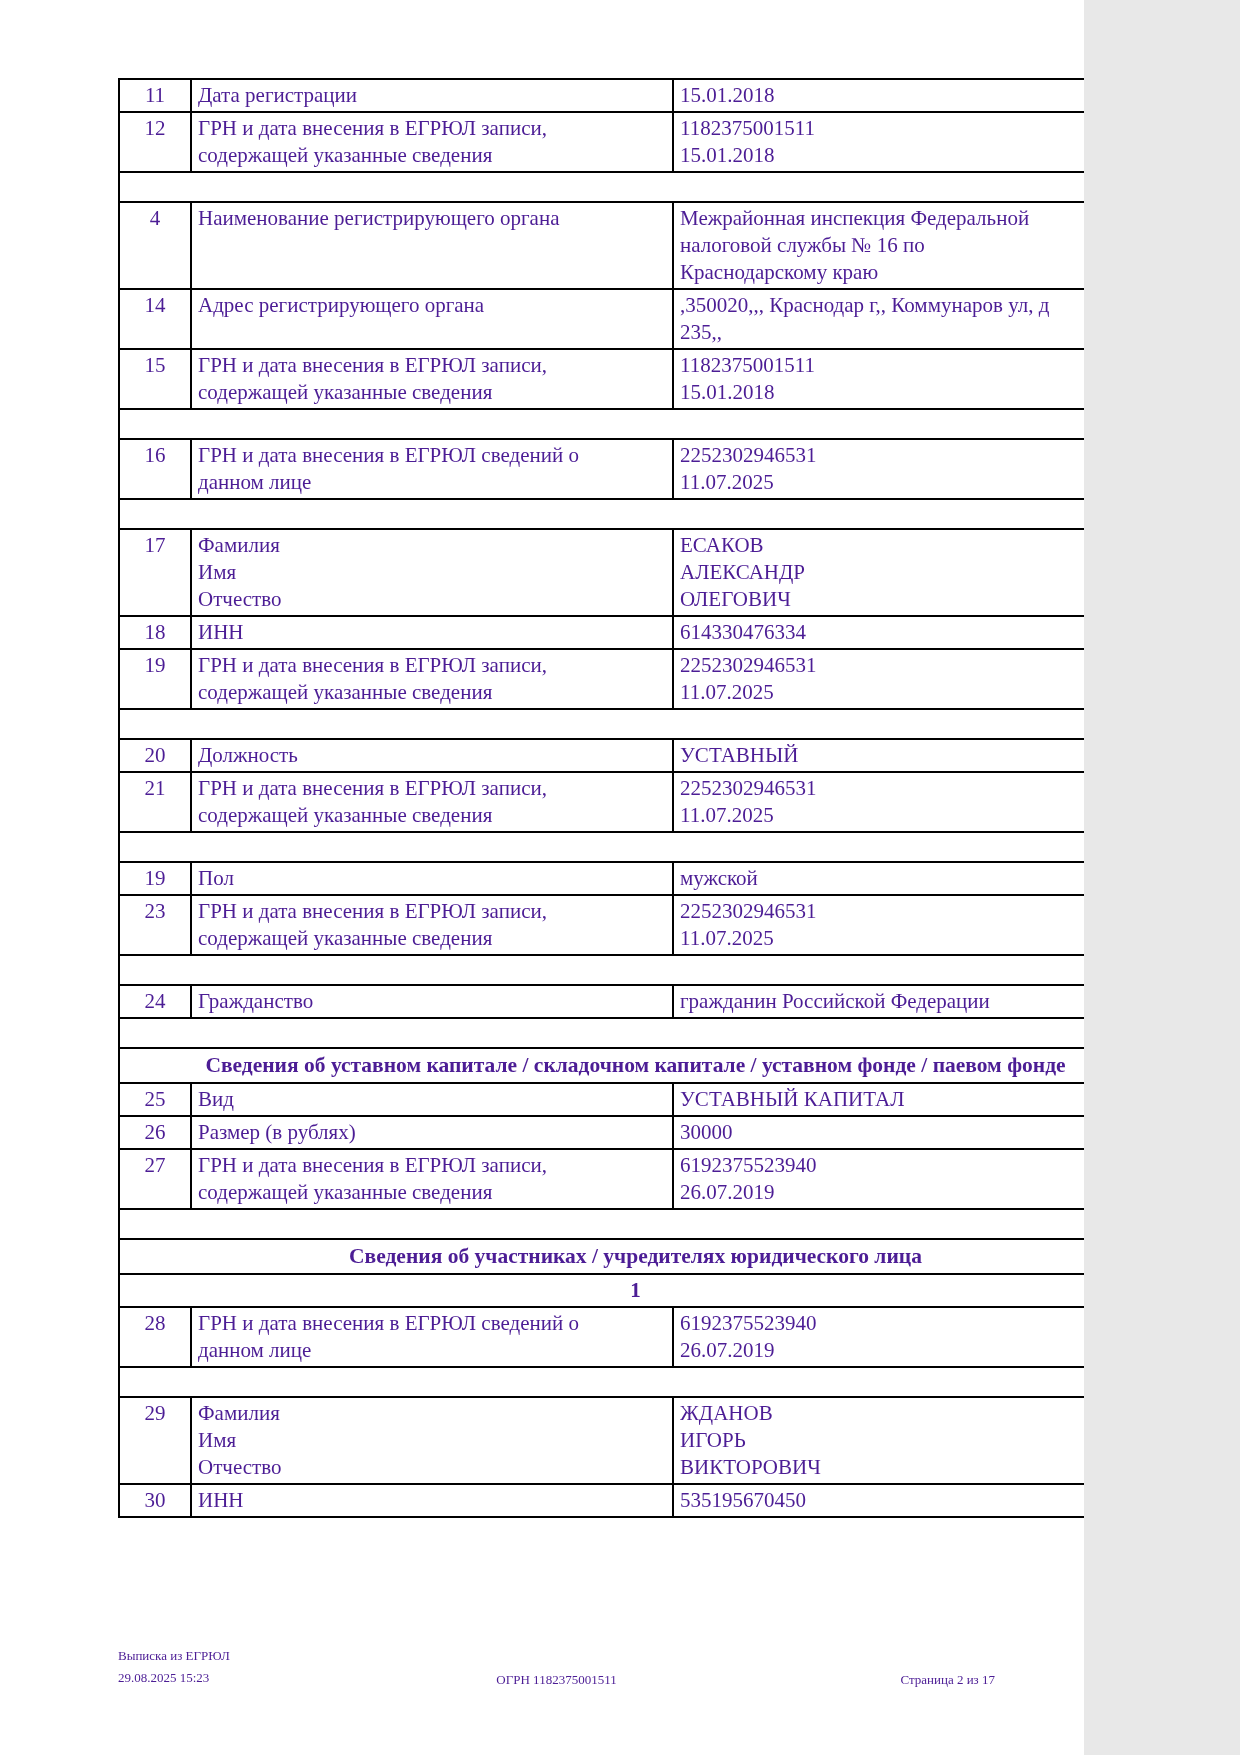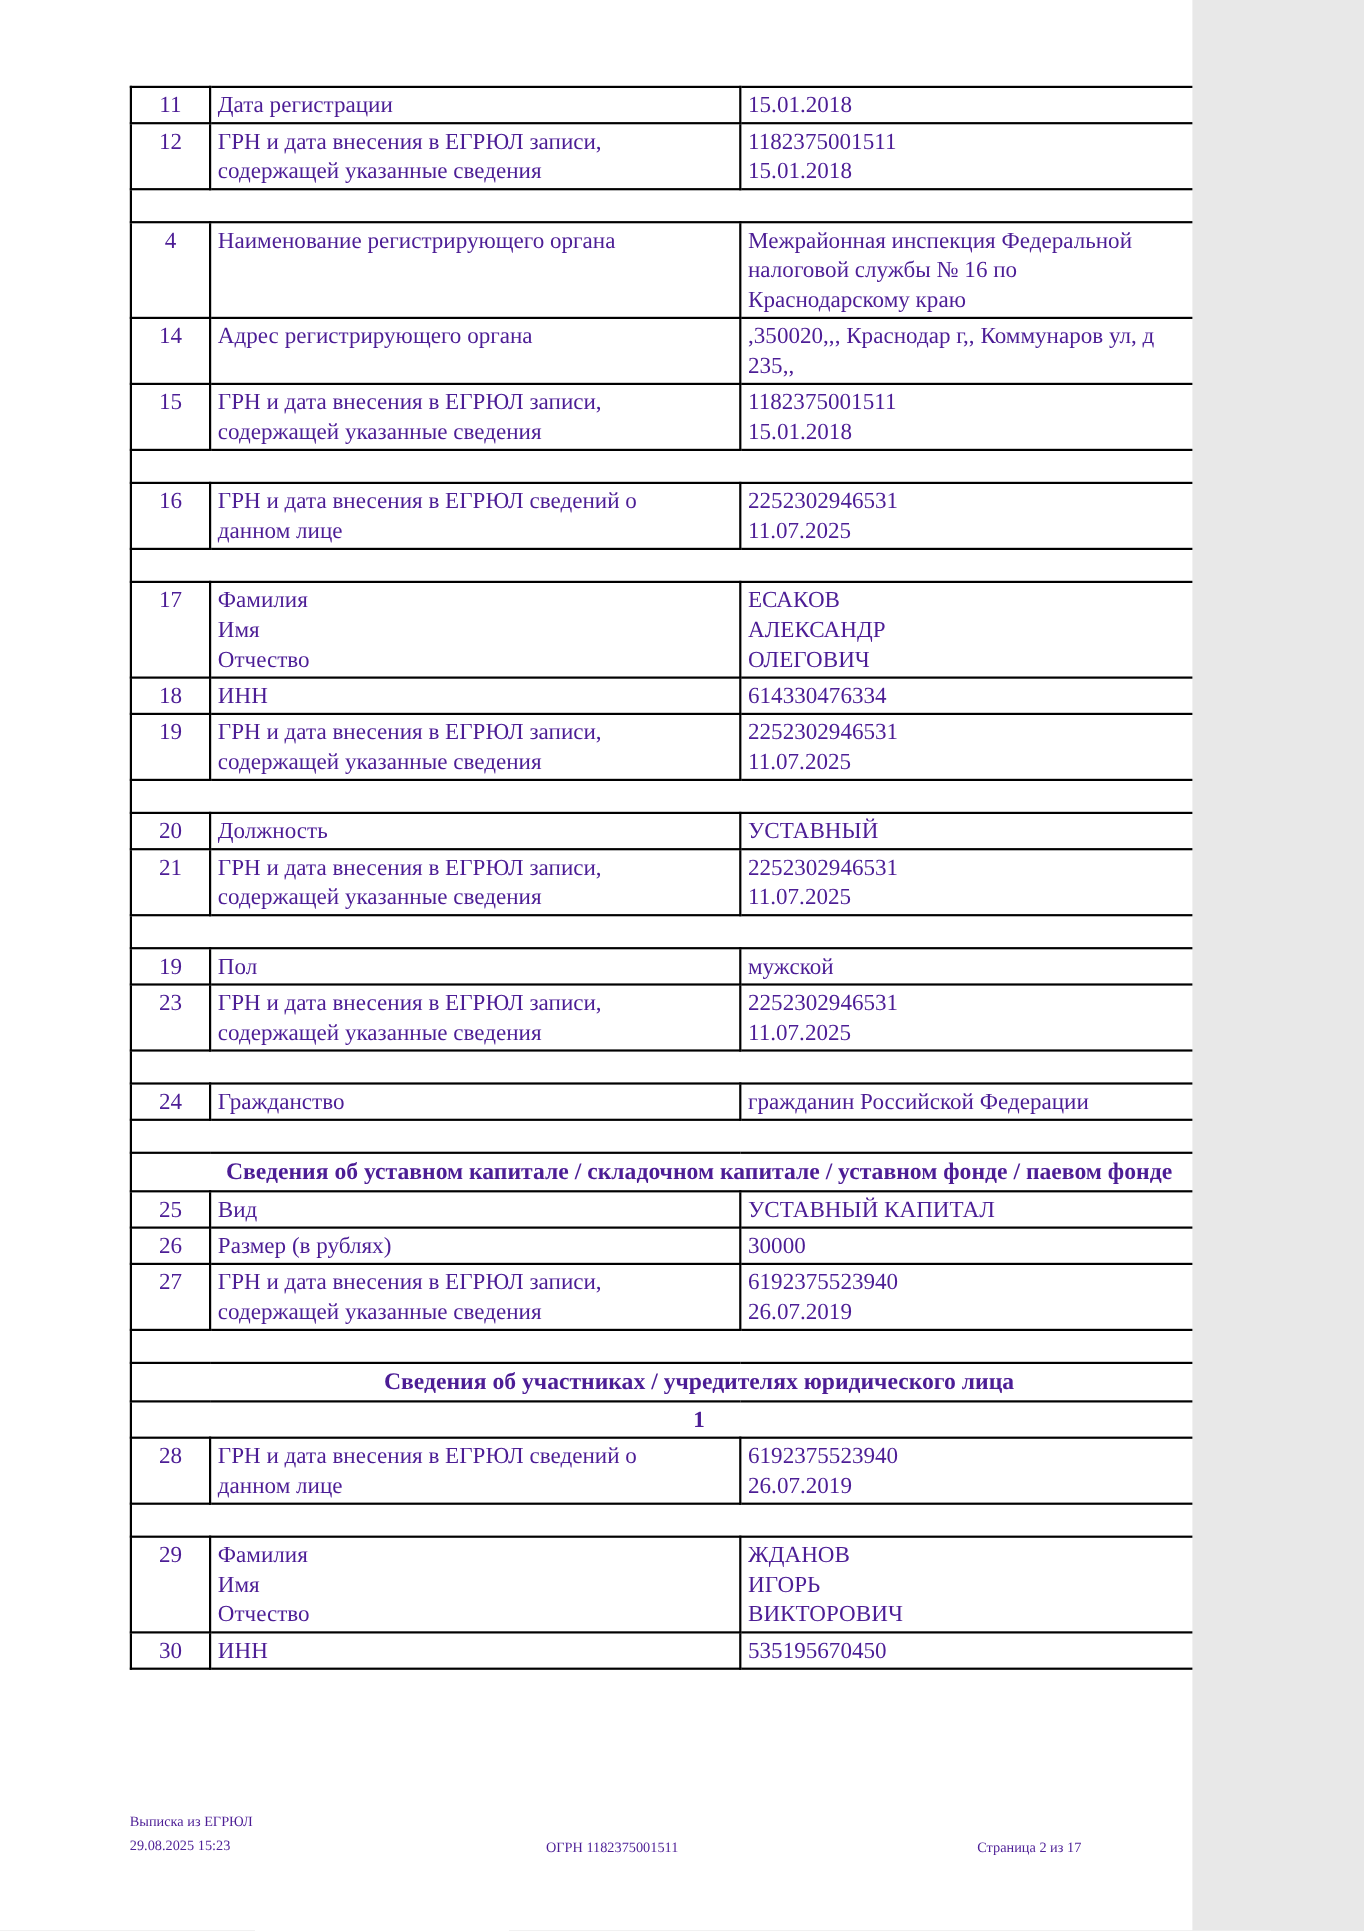--- a/index.html
+++ b/index.html
@@ -72,21 +72,21 @@
   }
   .footer-center {
     position: absolute;
     left: 0;
     right: 0;
     bottom: 0;
     text-align: center;
   }
   .footer-right {
     position: absolute;
-    right: 12px;
+    right: 0;
     bottom: 0;
     text-align: right;
   }
 </style>
 </head>
 <body>
 
 <div class="page">
 
   <table class="doc-table">

